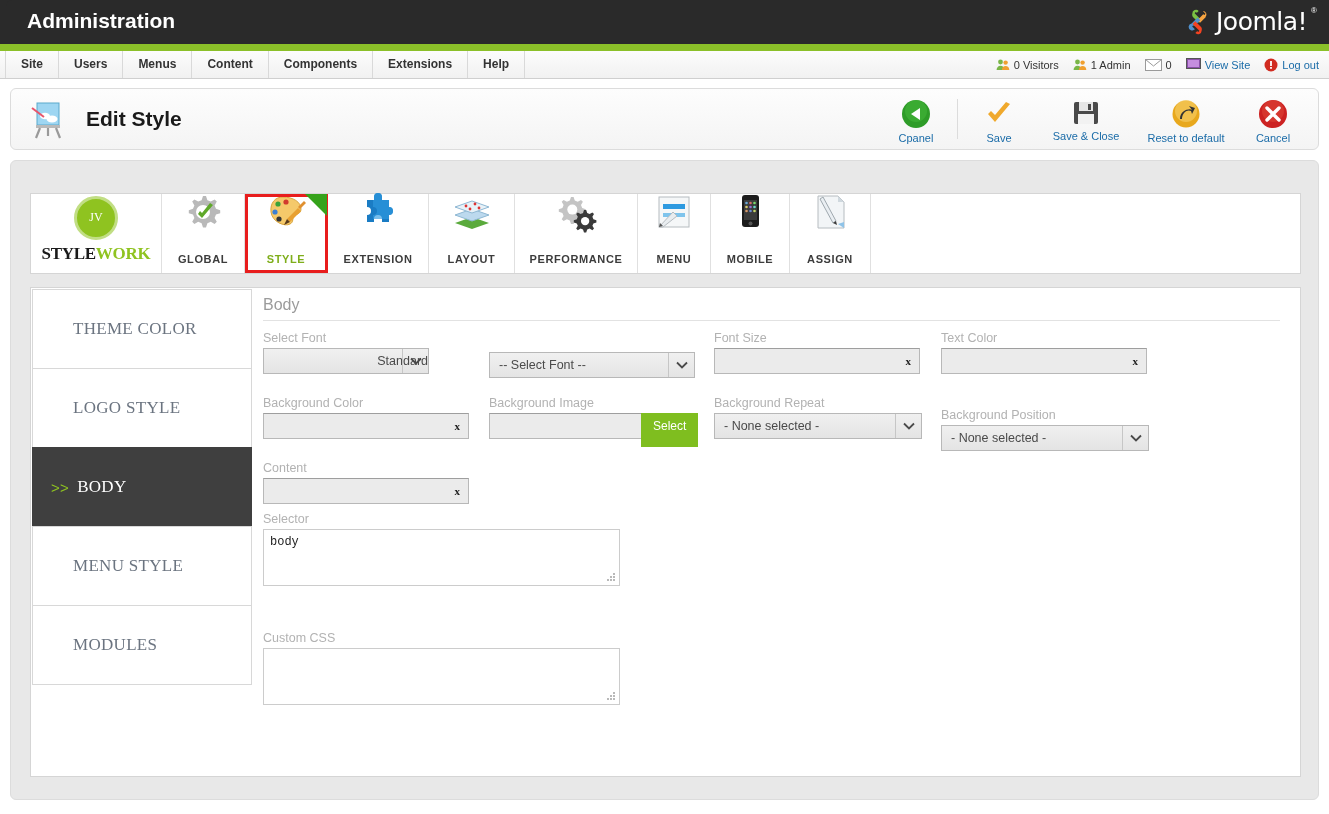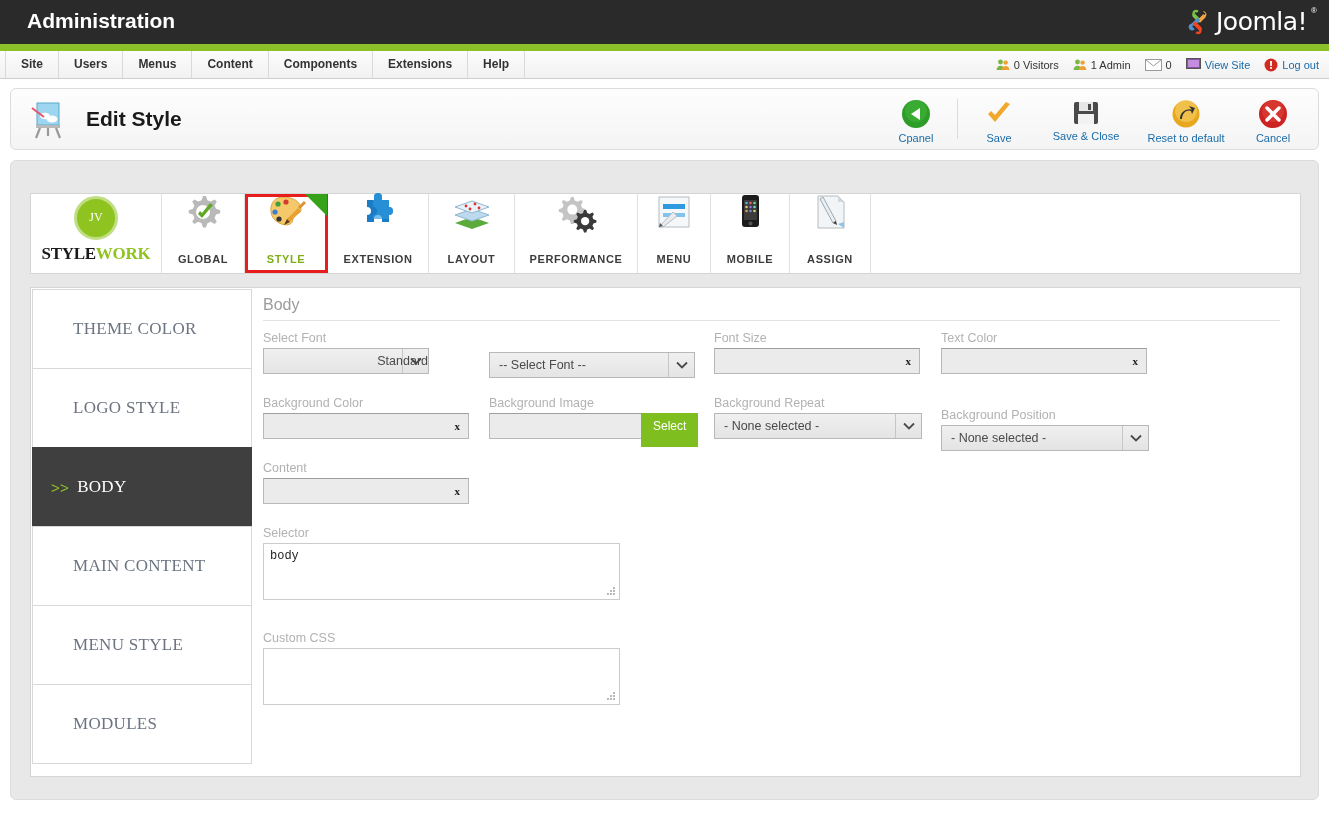--- a/index.html
+++ b/index.html
@@ -474,23 +474,20 @@
         <span>THEME COLOR</span>
       </div>
       <div class="side-item">
         <span>LOGO STYLE</span>
       </div>
       <div class="side-item active">
         <span class="arrows">&gt;&gt;</span>
         <span>BODY</span>
       </div>
       <div class="side-item">
-        <span>MAIN CONTENT</span>
-      </div>
-      <div class="side-item">
         <span>MENU STYLE</span>
       </div>
       <div class="side-item">
         <span>MODULES</span>
       </div>
     </div>
 
     <div class="form-area">
 
       <div class="section-head">Body</div>
@@ -587,21 +584,21 @@
 
       <div class="row" style="left:0px; top:165px;">
         <div>
           <div class="field-label">Content</div>
           <div class="inp" style="width:206px;">
             <span class="clear-x">x</span>
           </div>
         </div>
       </div>
 
-      <div class="row" style="left:0px; top:230px;">
+      <div class="row" style="left:0px; top:216px;">
         <div>
           <div class="field-label">Selector</div>
           <div class="ta" style="width:357px;height:57px;">
             <span>body</span>
             <span class="grip">
               <i style="left:7px;top:1px"></i>
                 <i style="left:4px;top:4px"></i>
                 <i style="left:7px;top:4px"></i>
               <i style="left:1px;top:7px"></i>
                 <i style="left:4px;top:7px"></i>

